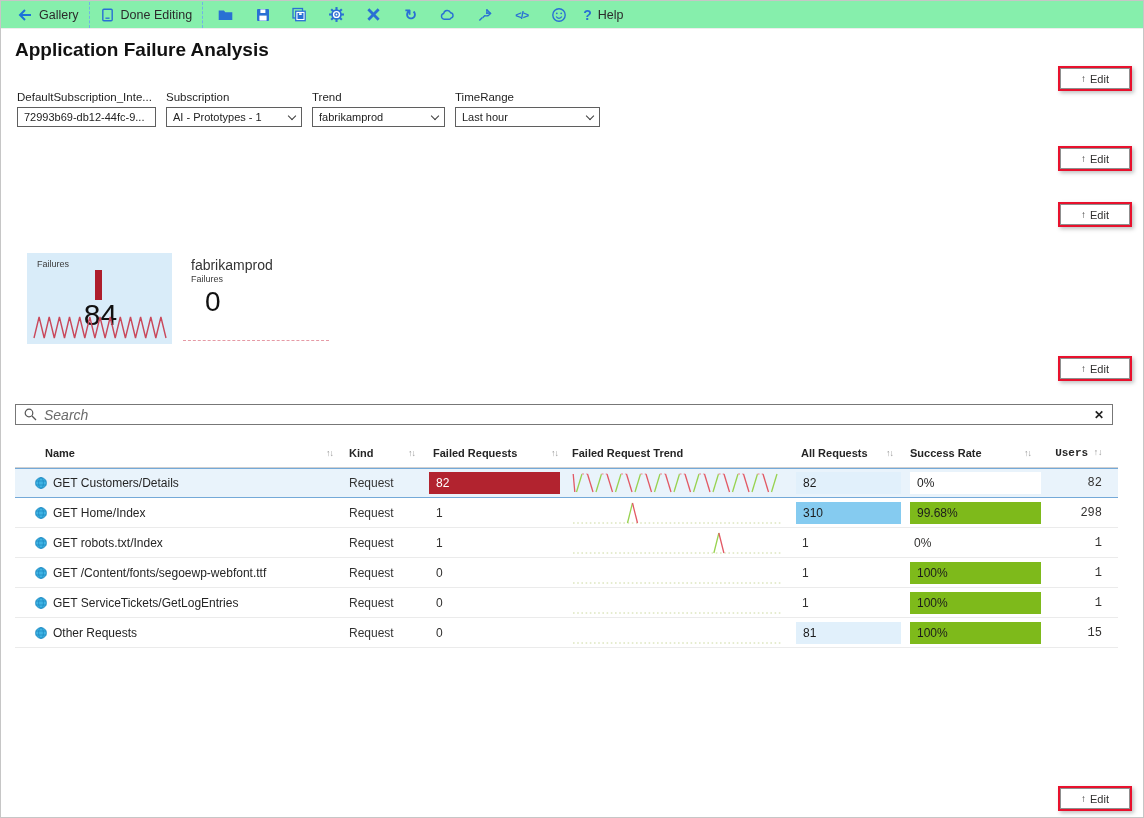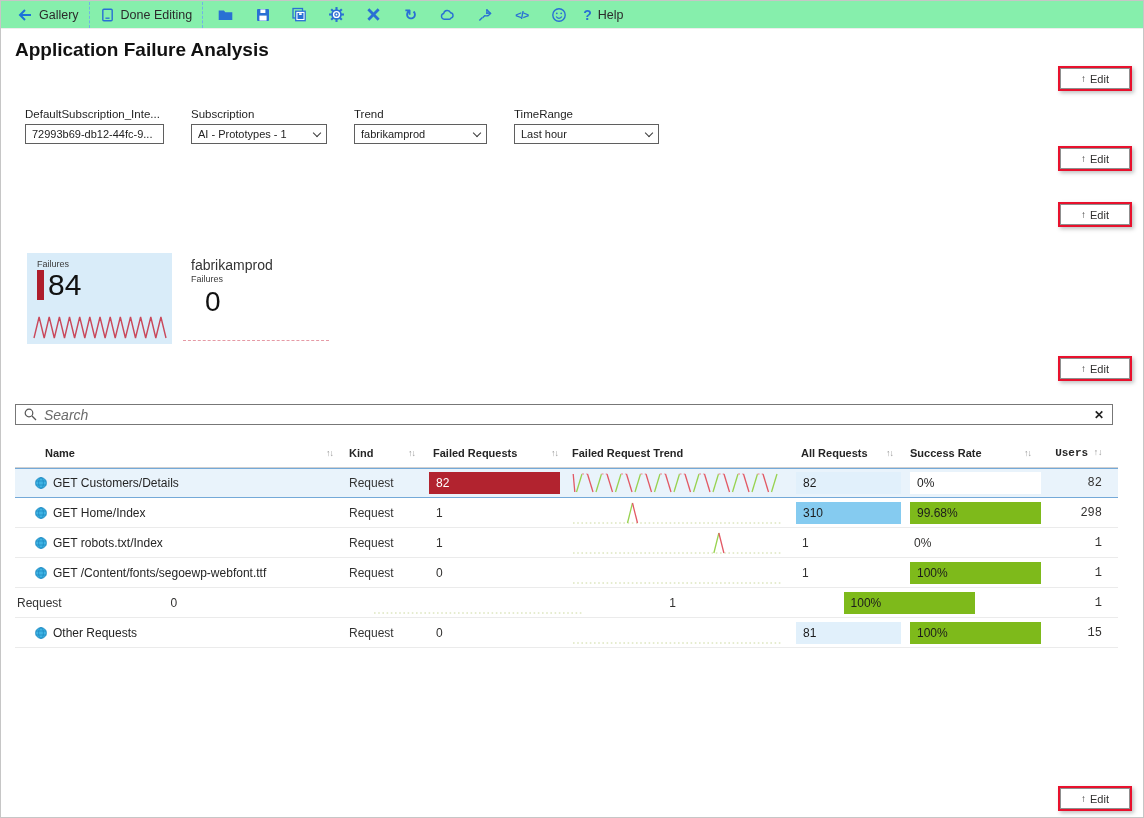--- a/index.html
+++ b/index.html
@@ -18,34 +18,34 @@
 
   
   .title { position:absolute; top:38px; left:14px; font-size:19px; font-weight:bold; color:#111; }
 
   
   .edit-wrap { position:absolute; right:11px; border:2px solid #e8112d; background:#fff; box-shadow:2px 2px 4px rgba(0,0,0,.25); }
   .edit-btn { display:flex; align-items:center; justify-content:center; gap:4px; width:70px; height:21px; background:#fff; border:1px solid #8f8f8f; font-size:11px; color:#323130; cursor:pointer; font-family:"Liberation Sans",sans-serif; }
   .edit-arrow { font-size:10px; }
 
   
-  .params { position:absolute; top:107px; left:16px; display:flex; gap:27px;margin-left:8px; }
+  .params { position:absolute; top:90px; left:16px; display:flex; gap:10px; }
   .param { display:flex; flex-direction:column; }
   .param-label { font-size:11.5px; color:#1f1f1f; margin-bottom:4px; white-space:nowrap; }
   .param-box { width:139px; height:20px; border:1px solid #5f5f5f; background:#fff; display:flex; align-items:center; padding:0 6px; font-size:11px; color:#222; }
   .param-box input { border:none; outline:none; width:100%; font-size:11px; color:#222; font-family:"Liberation Sans",sans-serif; }
   .param-select { justify-content:space-between; cursor:pointer; }
   .p2 .param-box{ width:136px; } .p3 .param-box{ width:133px; } .p4 .param-box{ width:145px; }
   .chev { width:6px; height:6px; border-right:1.4px solid #3b3b3b; border-bottom:1.4px solid #3b3b3b; transform:rotate(45deg); margin-top:-3px; flex:none; }
 
   
   .tiles { position:absolute; top:252px; left:26px; display:flex; gap:11px; }
   .tile1 { width:145px; height:91px; background:#d9ecf9; padding:6px 8px 4px 10px; position:relative; }
   .tile1-label { font-size:9px; color:#3b3b3b; }
-  .tile1-valuerow { display:flex; align-items:center; margin-top:1px; }
+  .tile1-valuerow { display:flex; align-items:center; margin-top:1px;flex-direction:column; }
   .tile1-acc { width:7px; height:30px; background:#ae1d2c; margin-right:4px; }
   .tile-big { font-size:30px; color:#111; line-height:1; }
   .tile1 svg { position:absolute; left:5px; bottom:3px; }
   .tile2 { width:146px; height:91px; position:relative; padding:4px 0 0 8px; background:#fff; }
   .tile2-title { font-size:14px; color:#333; }
   .tile2-label { font-size:9px; color:#3b3b3b; margin-top:1px; }
   .tile2-value { font-size:28px; color:#111; margin:4px 0 0 14px; line-height:1; }
   .tile2-zero { position:absolute; left:0; right:0; bottom:3px; border-bottom:1.5px dashed #e59aa5; }
 
   
@@ -431,20 +431,29 @@
           </svg>
         </div>
       <div class="td-all c-all"><span class="plain">1</span></div>
       <div class="td-success c-success">
           <div class="cellbar bar-green">100%</div>
         </div>
       <div class="td-users c-users">1</div>
     </div>
 
     <div class="tr">
+      <div class="td-name c-name">
+          <svg width="12" height="12" viewBox="0 0 12 12">
+            <circle cx="6" cy="6" r="5.4" fill="#3fb3e3" stroke="#1987c0" stroke-width="0.8"></circle>
+            <ellipse cx="6" cy="6" rx="2.4" ry="5.4" fill="none" stroke="#1987c0" stroke-width="0.7"></ellipse>
+            <line x1="0.6" y1="4" x2="11.4" y2="4" stroke="#1987c0" stroke-width="0.7"></line>
+            <line x1="0.6" y1="8" x2="11.4" y2="8" stroke="#1987c0" stroke-width="0.7"></line>
+          </svg>
+          <span>GET ServiceTickets/GetLogEntries</span>
+        </div>
       <div class="td-kind c-kind">Request</div>
       <div class="td-failed c-failed"><span class="plain">0</span></div>
       <div class="td-trend c-trend">
           <svg class="spark" width="216" height="26">
             <line x1="1" y1="23" x2="211" y2="23" stroke="#ccd9a0" stroke-width="1" stroke-dasharray="1.6 2.6"></line>
           </svg>
         </div>
       <div class="td-all c-all"><span class="plain">1</span></div>
       <div class="td-success c-success">
           <div class="cellbar bar-green">100%</div>

